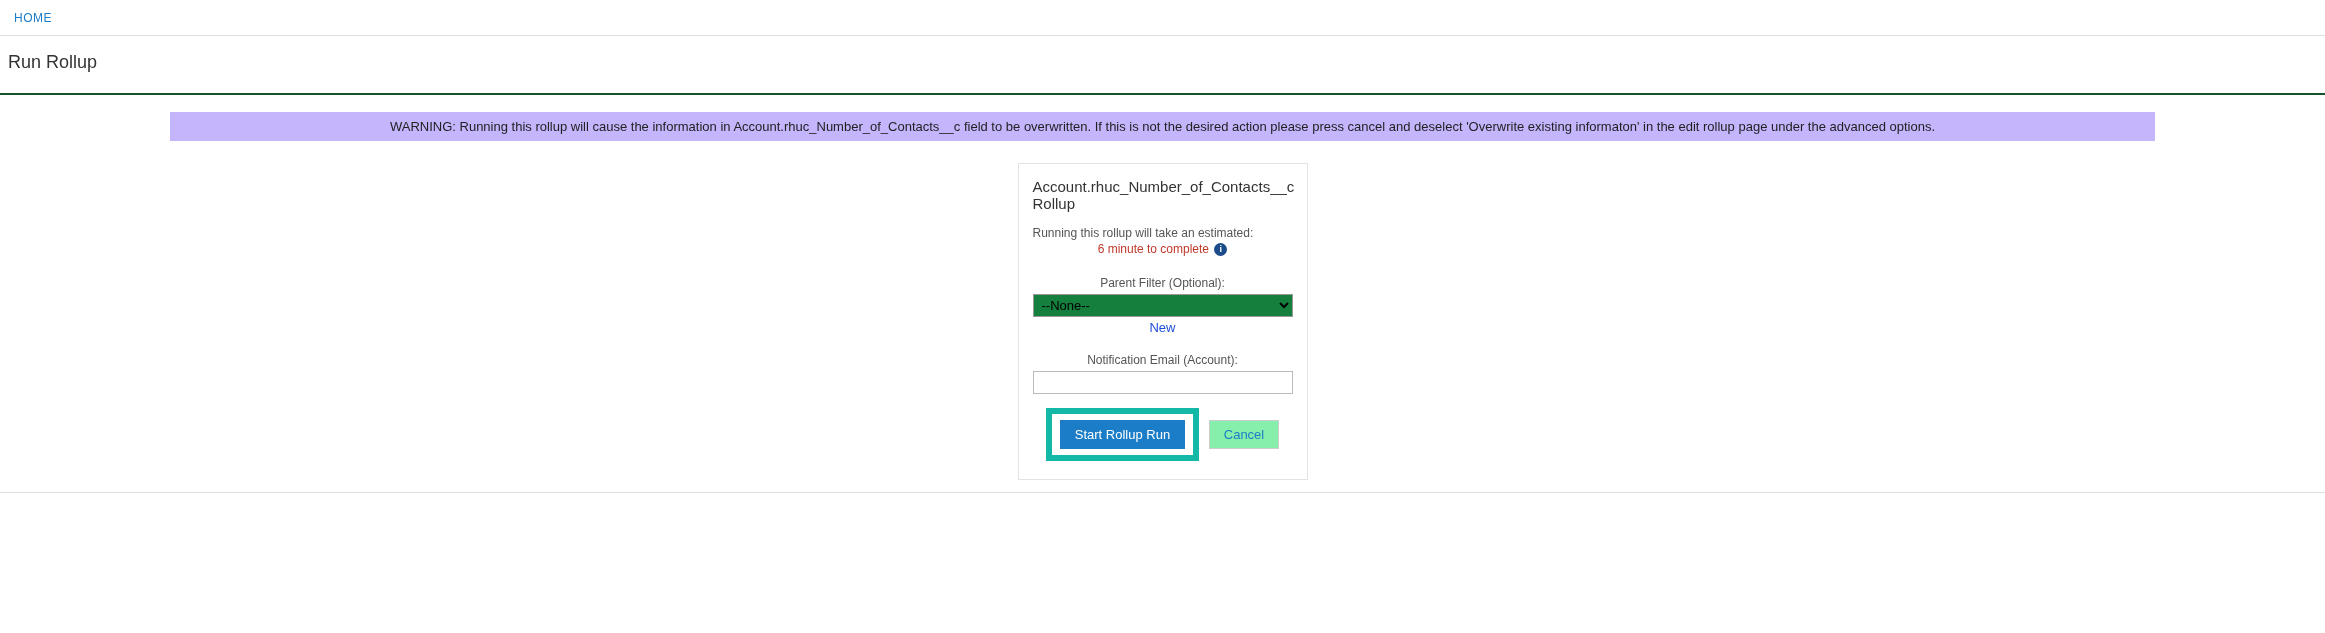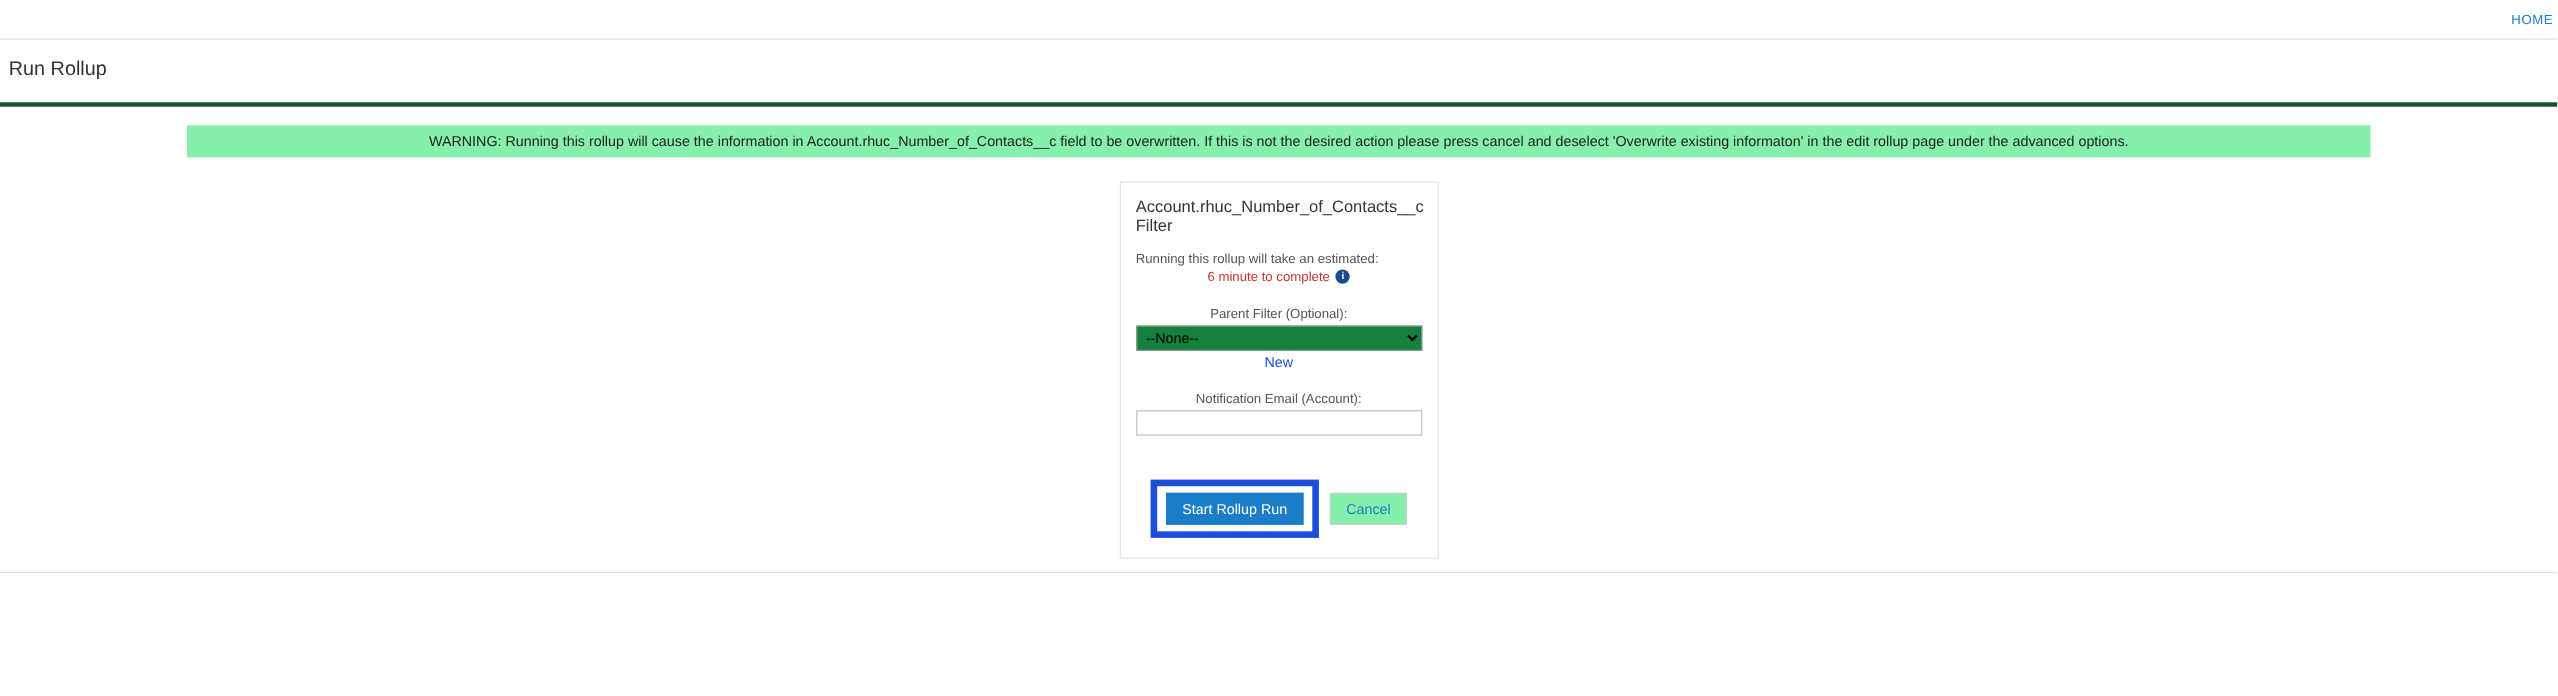--- a/index.html
+++ b/index.html
@@ -3,41 +3,40 @@
   <meta charset="utf-8">
   <style>
     * { box-sizing: border-box; margin: 0; padding: 0; }
     body {
       font-family: Arial, Helvetica, sans-serif;
       font-size: 13px;
       color: #333;
       background: #fff;
     }
     .nav-bar {
-      padding: 10px 4px;
+      padding: 10px 14px;
       border-bottom: 1px solid #ddd;
-      text-align: right;
     }
     .nav-bar a {
       color: #1b7dc7;
       font-size: 12px;
       letter-spacing: 0.5px;
       text-decoration: none;
     }
     .page-header {
       padding: 16px 8px 20px;
-      border-bottom: 4px solid #14532d;
+      border-bottom: 2px solid #14532d;
       font-size: 18px;
       font-weight: 400;
     }
     .content-area {
       padding: 0;
     }
     .warning-banner {
-      background: #86efac;
+      background: #c4b5fd;
       color: #222;
       text-align: center;
       padding: 7px 20px;
       margin: 17px 170px 22px 170px;
       font-size: 13px;
     }
     .card {
       width: 290px;
       margin: 0 auto;
       border: 1px solid #e3e3e3;
@@ -102,24 +101,23 @@
       font-size: 13px;
       padding: 3px 4px;
       border: 1px solid #bbb;
       margin-bottom: 14px;
     }
     .button-row {
       text-align: center;
     }
     .highlight-box {
       display: inline-block;
-      border: 6px solid #1d4ed8;
+      border: 6px solid #14b8a6;
       padding: 6px 8px;
       margin-right: 6px;
-      margin-top: 26px;
     }
     .btn {
       font-size: 13px;
       padding: 6px 14px;
       border: 1px solid #ccc;
       background: #86efac;
       color: #1b7dc7;
       cursor: pointer;
     }
     .btn-primary {
@@ -138,21 +136,21 @@
 <div class="nav-bar">
   <a href="#">HOME</a>
 </div>
 
 <div class="page-header">Run Rollup</div>
 
 <div class="content-area">
   <div class="warning-banner">WARNING: Running this rollup will cause the information in Account.rhuc_Number_of_Contacts__c field to be overwritten. If this is not the desired action please press cancel and deselect 'Overwrite existing informaton' in the edit rollup page under the advanced options.</div>
 
   <div class="card">
-    <div class="card-title">Account.rhuc_Number_of_Contacts__c Filter</div>
+    <div class="card-title">Account.rhuc_Number_of_Contacts__c Rollup</div>
 
     <div class="estimate">Running this rollup will take an estimated:</div>
     <div class="estimate-time">
       <span>6 minute to complete</span>
       <span class="info-icon">i</span>
     </div>
 
     <div class="field-label">Parent Filter (Optional):</div>
     <div class="select-wrap">
       <select>

